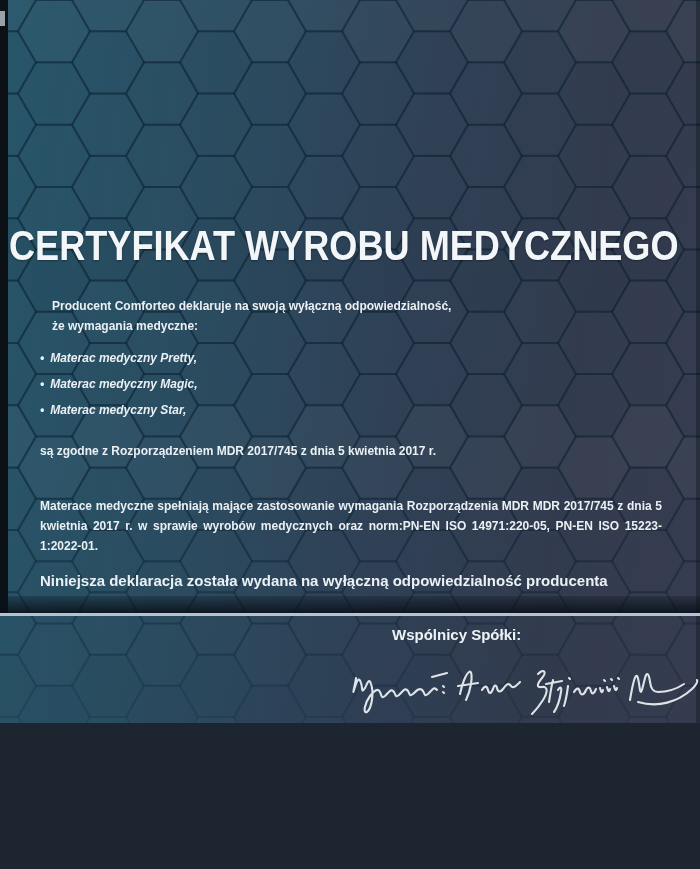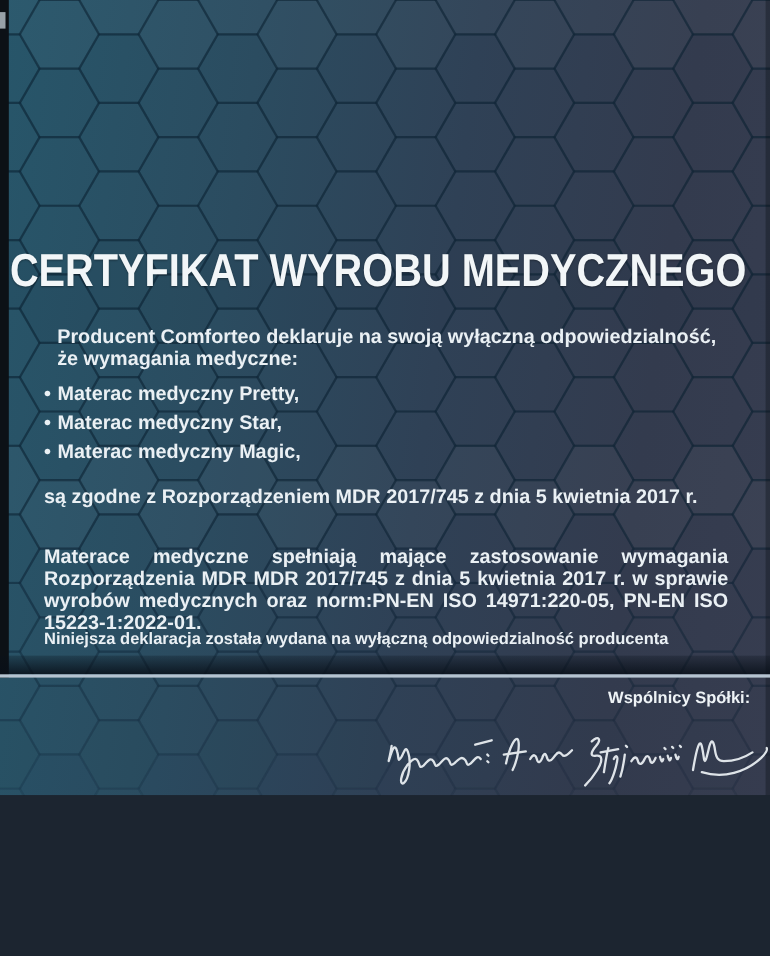--- a/index.html
+++ b/index.html
@@ -17,35 +17,35 @@
   .right-shade { position:absolute; right:0; top:0; width:4px; height:869px; background:rgba(9,13,20,0.35); }
 
   .title {
     position:absolute; left:9px; top:222px;
     color:#f2f6f8; font-weight:bold; font-size:42px;
     letter-spacing:0px; white-space:nowrap;
     transform:scaleX(0.86); transform-origin:left center;
     text-shadow:0 1px 2px rgba(0,0,0,0.35);
   }
 
-  .body-text { color:#eaf0f4; font-weight:bold; font-size:18px; line-height:20px; }
+  .body-text { color:#eaf0f4; font-weight:bold; font-size:12px; line-height:20px; }
 
   .intro { position:absolute; left:52px; top:296px; width:620px; }
-  .product-list { position:absolute; left:40px; top:348px; list-style:none; margin:0; padding:0; }
+  .product-list { position:absolute; left:40px; top:348px; list-style:none; margin:0; padding:0;font-style:italic; }
   .product-list li { margin:0 0 6px 0; line-height:20px; }
   .product-list .bullet { margin-right:6px; }
   .conformity { position:absolute; left:40px; top:441px; width:620px; }
   .compliance { position:absolute; left:40px; top:496px; width:622px; text-align:justify; }
   .note { position:absolute; left:40px; top:572px; font-size:15px; white-space:nowrap; color:#eaf0f4; font-weight:bold; }
 
   .divider-shadow { position:absolute; left:0; top:596px; width:700px; height:17px;
     background:linear-gradient(to bottom, rgba(9,17,26,0.25), rgba(8,15,24,0.85)); }
   .divider-line { position:absolute; left:0; top:613px; width:700px; height:3px; background:#b5c3d0; }
 
-  .signers { position:absolute; left:392px; top:626px; width:290px; text-align:right;
+  .signers { position:absolute; left:392px; top:626px; width:290px; text-align:left;
     color:#eef3f6; font-weight:bold; font-size:15px; line-height:18px; }
 
   .signature-svg { position:absolute; left:348px; top:656px; }
 
   .band { position:absolute; left:0; width:700px; height:2px; background:rgba(255,255,255,0.045); }
   .band-1 { top:733px; } .band-2 { top:768px; } .band-3 { top:815px; } .band-4 { top:848px; }
 </style>
 </head>
 <body>
 
@@ -316,22 +316,22 @@
 
   <div class="title">CERTYFIKAT WYROBU MEDYCZNEGO</div>
 
   <div class="intro body-text">
     <div>Producent Comforteo deklaruje na swoją wyłączną odpowiedzialność,</div>
     <div>że wymagania medyczne:</div>
   </div>
 
   <ul class="product-list body-text">
     <li><span class="bullet">•</span><span>Materac medyczny Pretty,</span></li>
+    <li><span class="bullet">•</span><span>Materac medyczny Magic,</span></li>
     <li><span class="bullet">•</span><span>Materac medyczny Star,</span></li>
-    <li><span class="bullet">•</span><span>Materac medyczny Magic,</span></li>
   </ul>
 
   <div class="conformity body-text">
     <div>są zgodne z Rozporządzeniem MDR 2017/745 z dnia 5 kwietnia 2017 r.</div>
   </div>
 
   <div class="compliance body-text">Materace medyczne spełniają mające zastosowanie wymagania Rozporządzenia MDR MDR 2017/745 z dnia 5 kwietnia 2017 r. w sprawie wyrobów medycznych oraz norm:PN-EN ISO 14971:220-05, PN-EN ISO 15223-1:2022-01.</div>
 
   <div class="note">Niniejsza deklaracja została wydana na wyłączną odpowiedzialność producenta</div>
 

